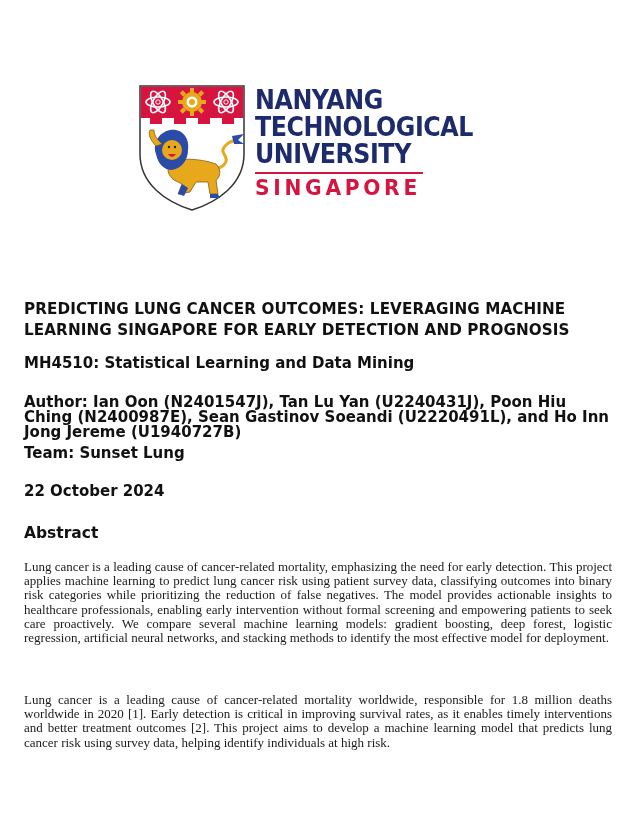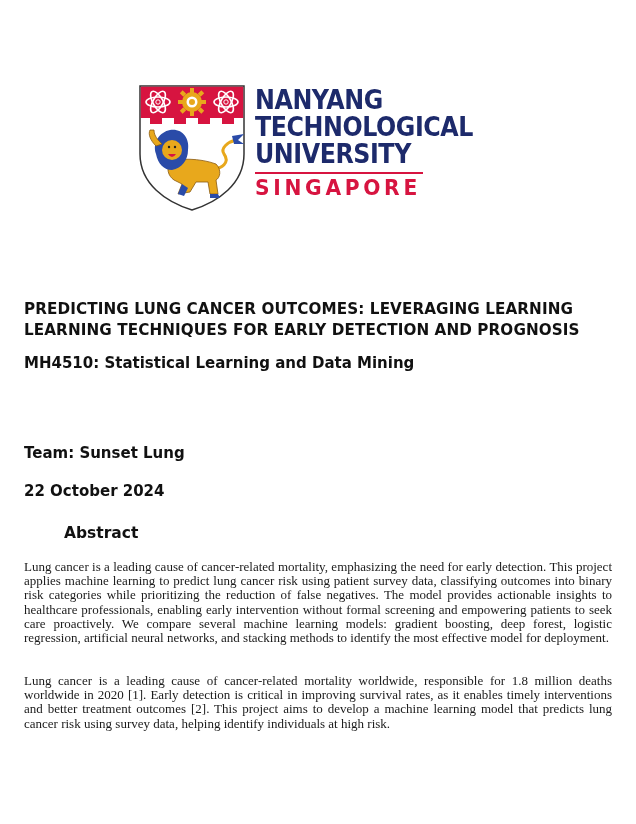--- a/index.html
+++ b/index.html
@@ -25,29 +25,29 @@
   .meta { position: absolute; left: 24px; font-family: "DejaVu Sans", sans-serif;
           font-weight: bold; font-size: 15px; line-height: 15px; color: #111; }
   .course { top: 356px; }
   .authors { top: 395px; width: 595px; }
   .team { top: 446px; }
   .date { top: 484px; }
 
   
   .section-heading { position: absolute; left: 24px; font-family: "DejaVu Sans", sans-serif;
                      font-weight: bold; font-size: 15.5px; line-height: 20px; color: #111; }
-  .abstract-heading { top: 523px; margin-left: 40px; }
+  .abstract-heading { top: 523px; }
   .intro-heading { top: 672px; }
 
   
   .body-text { position: absolute; left: 24px; width: 588px;
                font-family: "Liberation Serif", serif; font-size: 13px; line-height: 14.2px;
                text-align: justify; color: #1a1a1a; }
   .abstract-body { top: 560px; }
-  .intro-body { top: 674px; font-family: Liberation Serif, serif; }
+  .intro-body { top: 693px; font-family: Liberation Serif, serif; }
 </style>
 </head>
 <body>
 
 <div class="page">
 
   <div class="logo">
     <svg class="crest" viewBox="0 0 108 128" xmlns="http://www.w3.org/2000/svg">
 
       <path d="M2 2 H106 V70 C106 100 80 118 54 126 C28 118 2 100 2 70 Z" fill="#ffffff" stroke="#333" stroke-width="1.5"></path>
@@ -102,23 +102,24 @@
 
     <div class="wordmark">
       <div class="wm-line">NANYANG</div>
       <div class="wm-line">TECHNOLOGICAL</div>
       <div class="wm-line">UNIVERSITY</div>
       <div class="wm-rule"></div>
       <div class="wm-singapore">SINGAPORE</div>
     </div>
   </div>
 
-  <div class="title">PREDICTING LUNG CANCER OUTCOMES: LEVERAGING LEARNING LEARNING TECHNIQUES FOR EARLY DETECTION AND PROGNOSIS</div>
+  <div class="title">PREDICTING LUNG CANCER OUTCOMES: LEVERAGING MACHINE LEARNING SINGAPORE FOR EARLY DETECTION AND PROGNOSIS</div>
 
   <div class="meta course">MH4510: Statistical Learning and Data Mining</div>
+  <div class="meta authors">Author: Ian Oon (N2401547J), Tan Lu Yan (U2240431J), Poon Hiu Ching (N2400987E), Sean Gastinov Soeandi (U2220491L), and Ho Inn Jong Jereme (U1940727B)</div>
   <div class="meta team">Team: Sunset Lung</div>
   <div class="meta date">22 October 2024</div>
 
   <div class="section-heading abstract-heading">Abstract</div>
   <div class="body-text abstract-body">Lung cancer is a leading cause of cancer-related mortality, emphasizing the need for early detection. This project applies machine learning to predict lung cancer risk using patient survey data, classifying outcomes into binary risk categories while prioritizing the reduction of false negatives. The model provides actionable insights to healthcare professionals, enabling early intervention without formal screening and empowering patients to seek care proactively. We compare several machine learning models: gradient boosting, deep forest, logistic regression, artificial neural networks, and stacking methods to identify the most effective model for deployment.</div>
 
   <div class="body-text intro-body">Lung cancer is a leading cause of cancer-related mortality worldwide, responsible for 1.8 million deaths worldwide in 2020 [1]. Early detection is critical in improving survival rates, as it enables timely interventions and better treatment outcomes [2]. This project aims to develop a machine learning model that predicts lung cancer risk using survey data, helping identify individuals at high risk.</div>
 
 </div>
 

